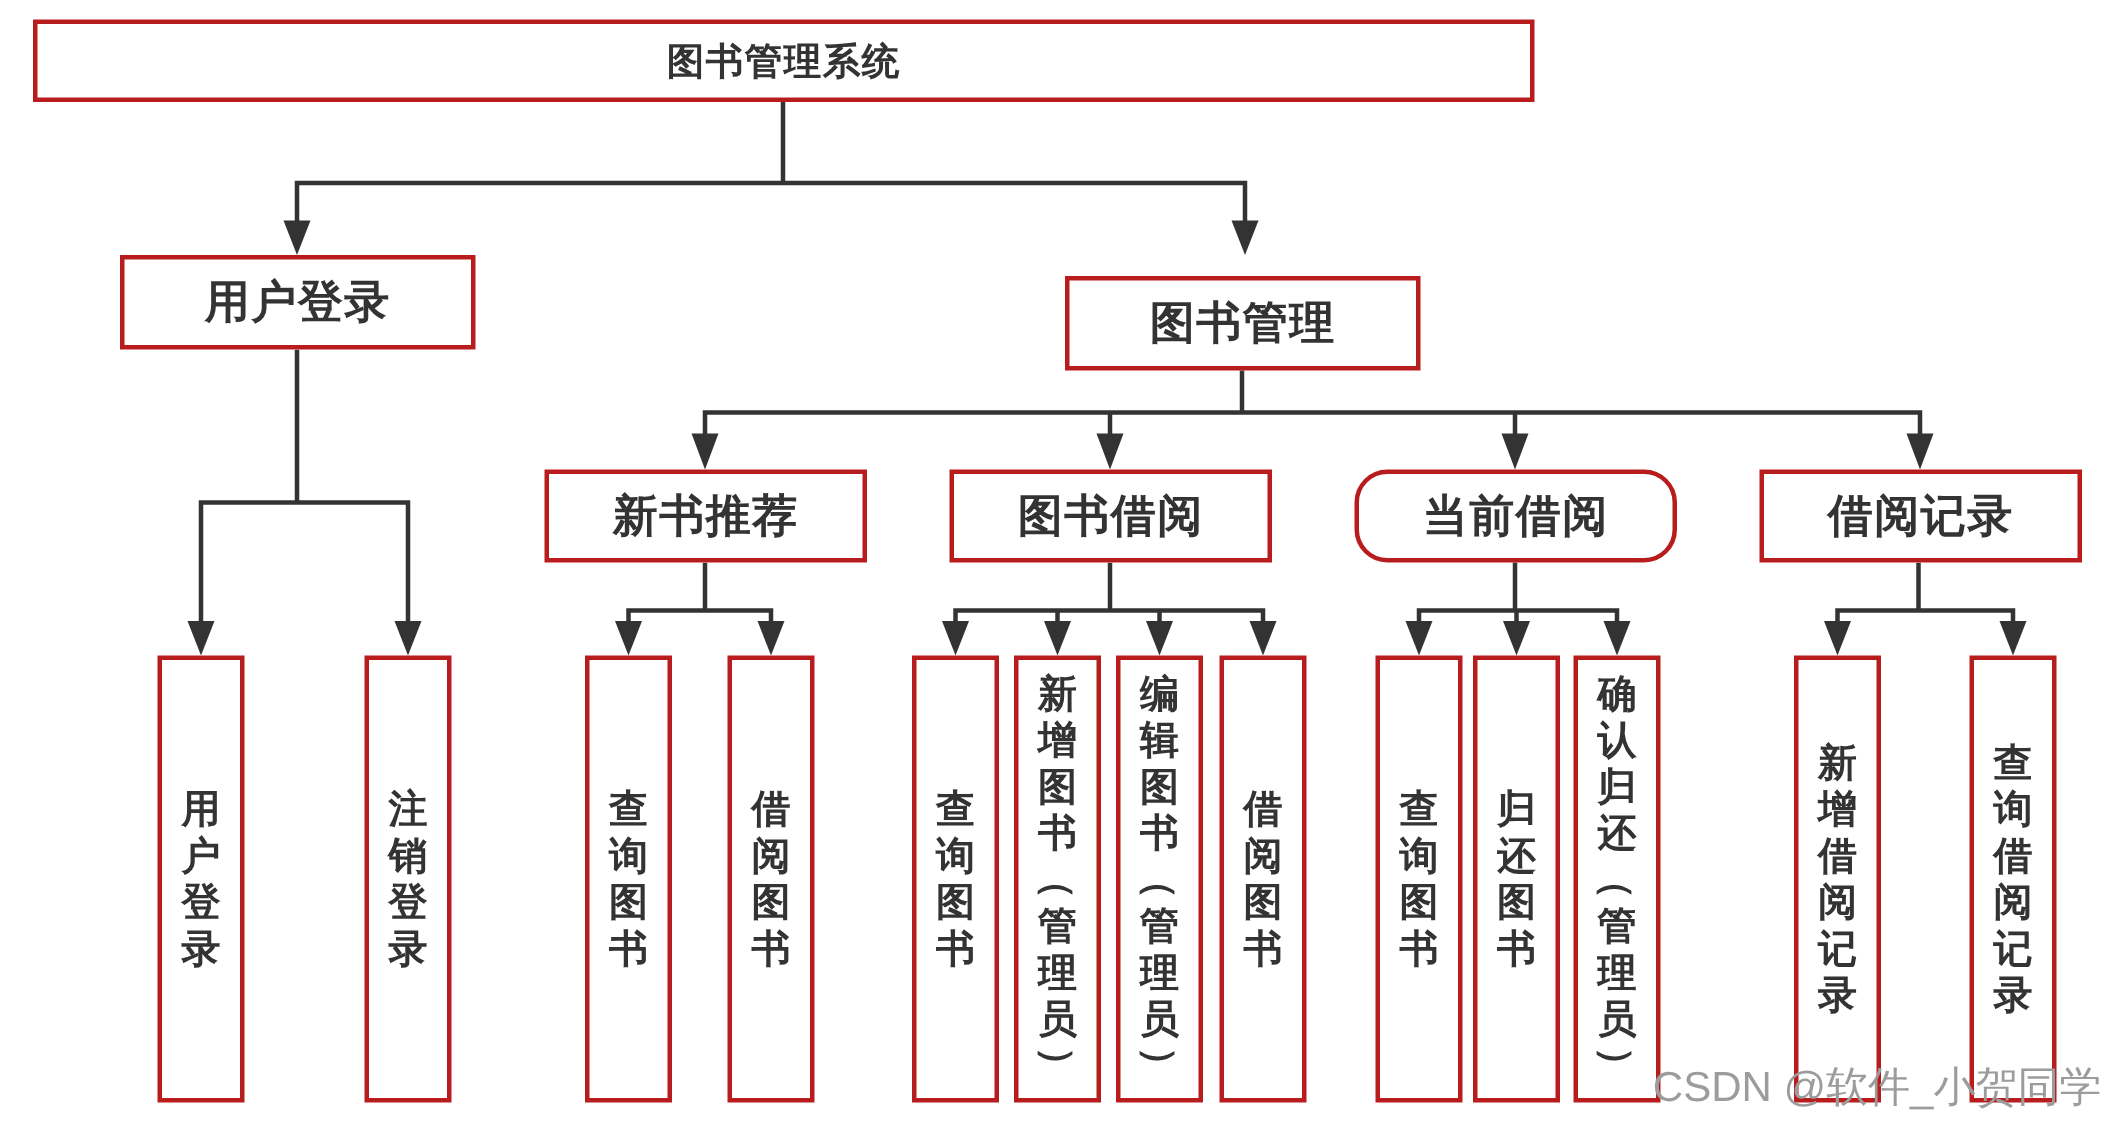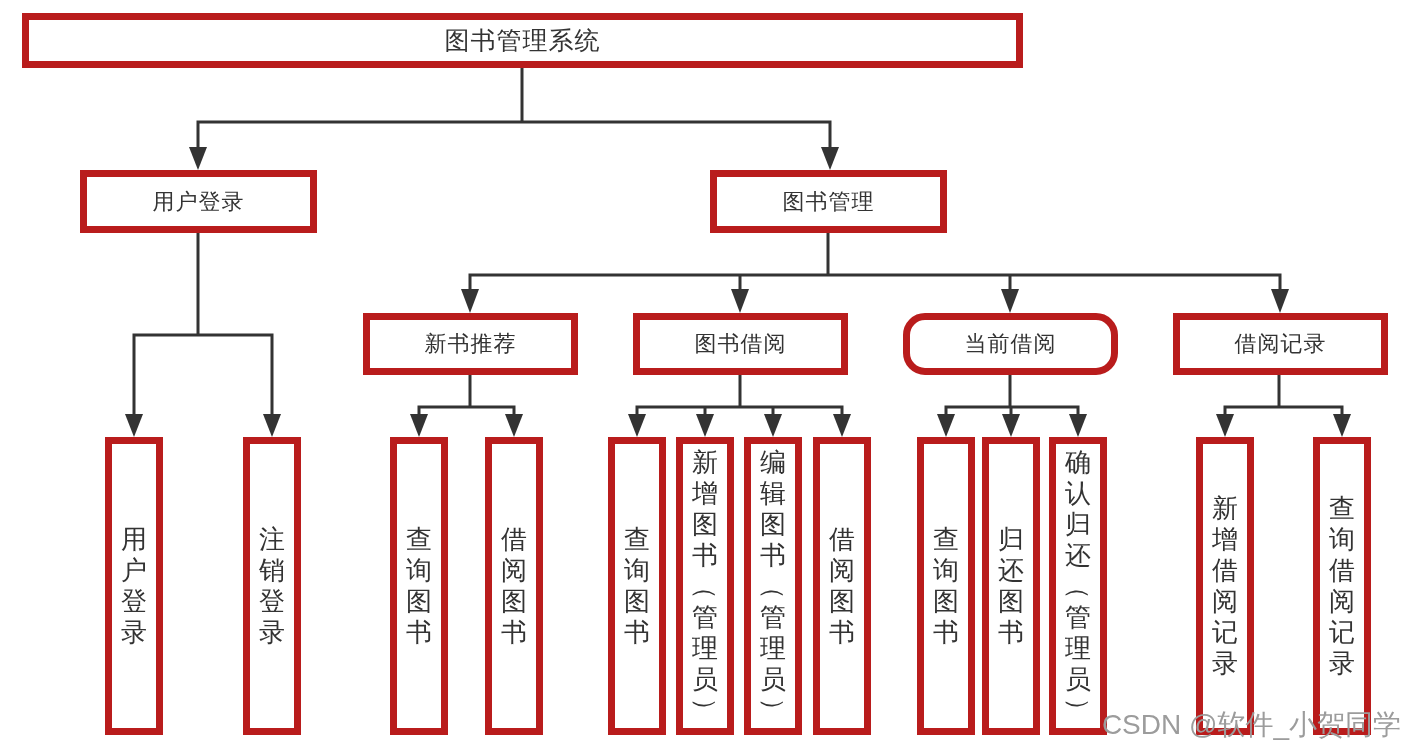--- a/index.html
+++ b/index.html
@@ -29,29 +29,30 @@
     stroke-width: 3;
     fill: none;
   }
   .connectors polygon {
     fill: #333333;
     stroke: none;
   }
   .box {
     position: absolute;
     box-sizing: border-box;
-    border: 7px solid #b91c1c;
+    border: 3px solid #b91c1c;
     background: #ffffff;
     display: flex;
     align-items: center;
     justify-content: center;
     z-index: 2;
+    font-weight: bold;
   }
   .hlabel {
-    font-size: 22px;
+    font-size: 30px;
     letter-spacing: 1px;
     white-space: nowrap;
   }
   .root .hlabel { font-size: 25px; }
   .vbox .vlabel {
     display: flex;
     flex-direction: column;
     align-items: center;
     justify-content: center;
     height: 100%;
@@ -128,21 +129,21 @@
     <polygon points="1342,437 1333,414 1351,414"></polygon>
   </svg>
 
   <div class="box root" style="left:22px; top:13px; width:1001px; height:55px;">
     <span class="hlabel">图书管理系统</span>
   </div>
 
   <div class="box" style="left:80px; top:170px; width:237px; height:63px;">
     <span class="hlabel">用户登录</span>
   </div>
-  <div class="box" style="left:710px; top:170px; width:237px; height:63px;">
+  <div class="box" style="left:710px; top:184px; width:237px; height:63px;">
     <span class="hlabel">图书管理</span>
   </div>
 
   <div class="box" style="left:363px; top:313px; width:215px; height:62px;">
     <span class="hlabel">新书推荐</span>
   </div>
   <div class="box" style="left:633px; top:313px; width:215px; height:62px;">
     <span class="hlabel">图书借阅</span>
   </div>
   <div class="box" style="left:903px; top:313px; width:215px; height:62px;border-radius:22px;">

